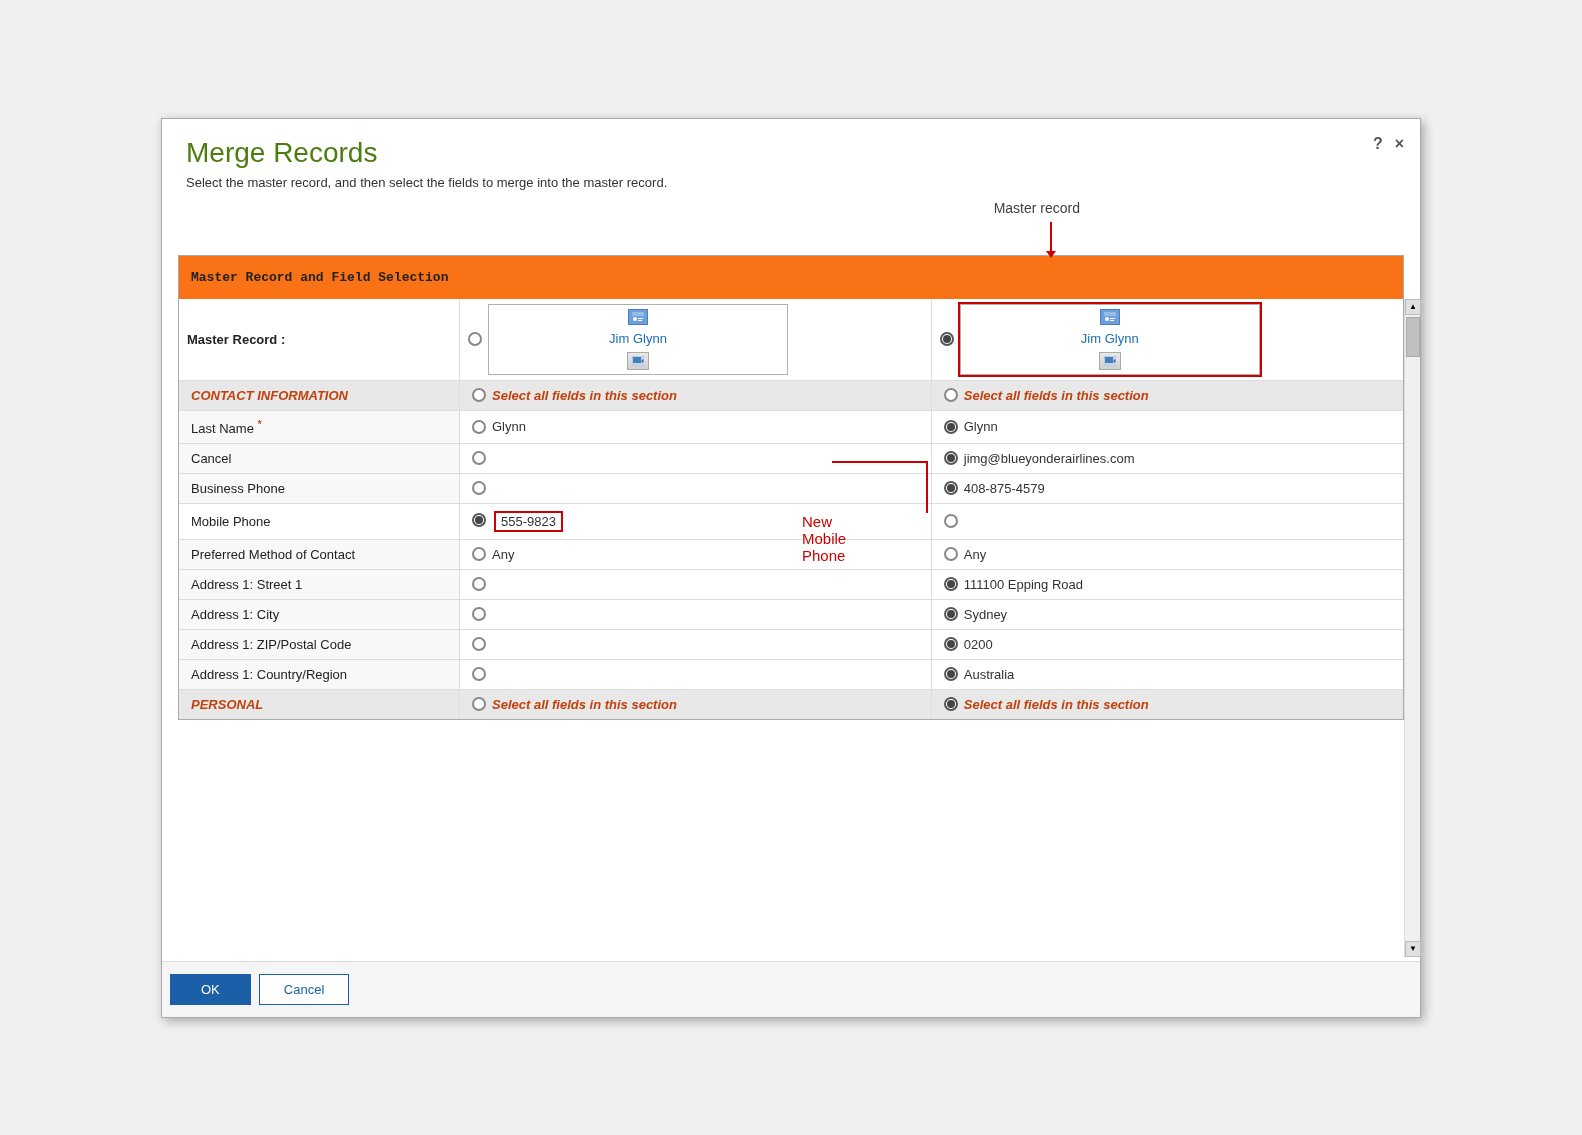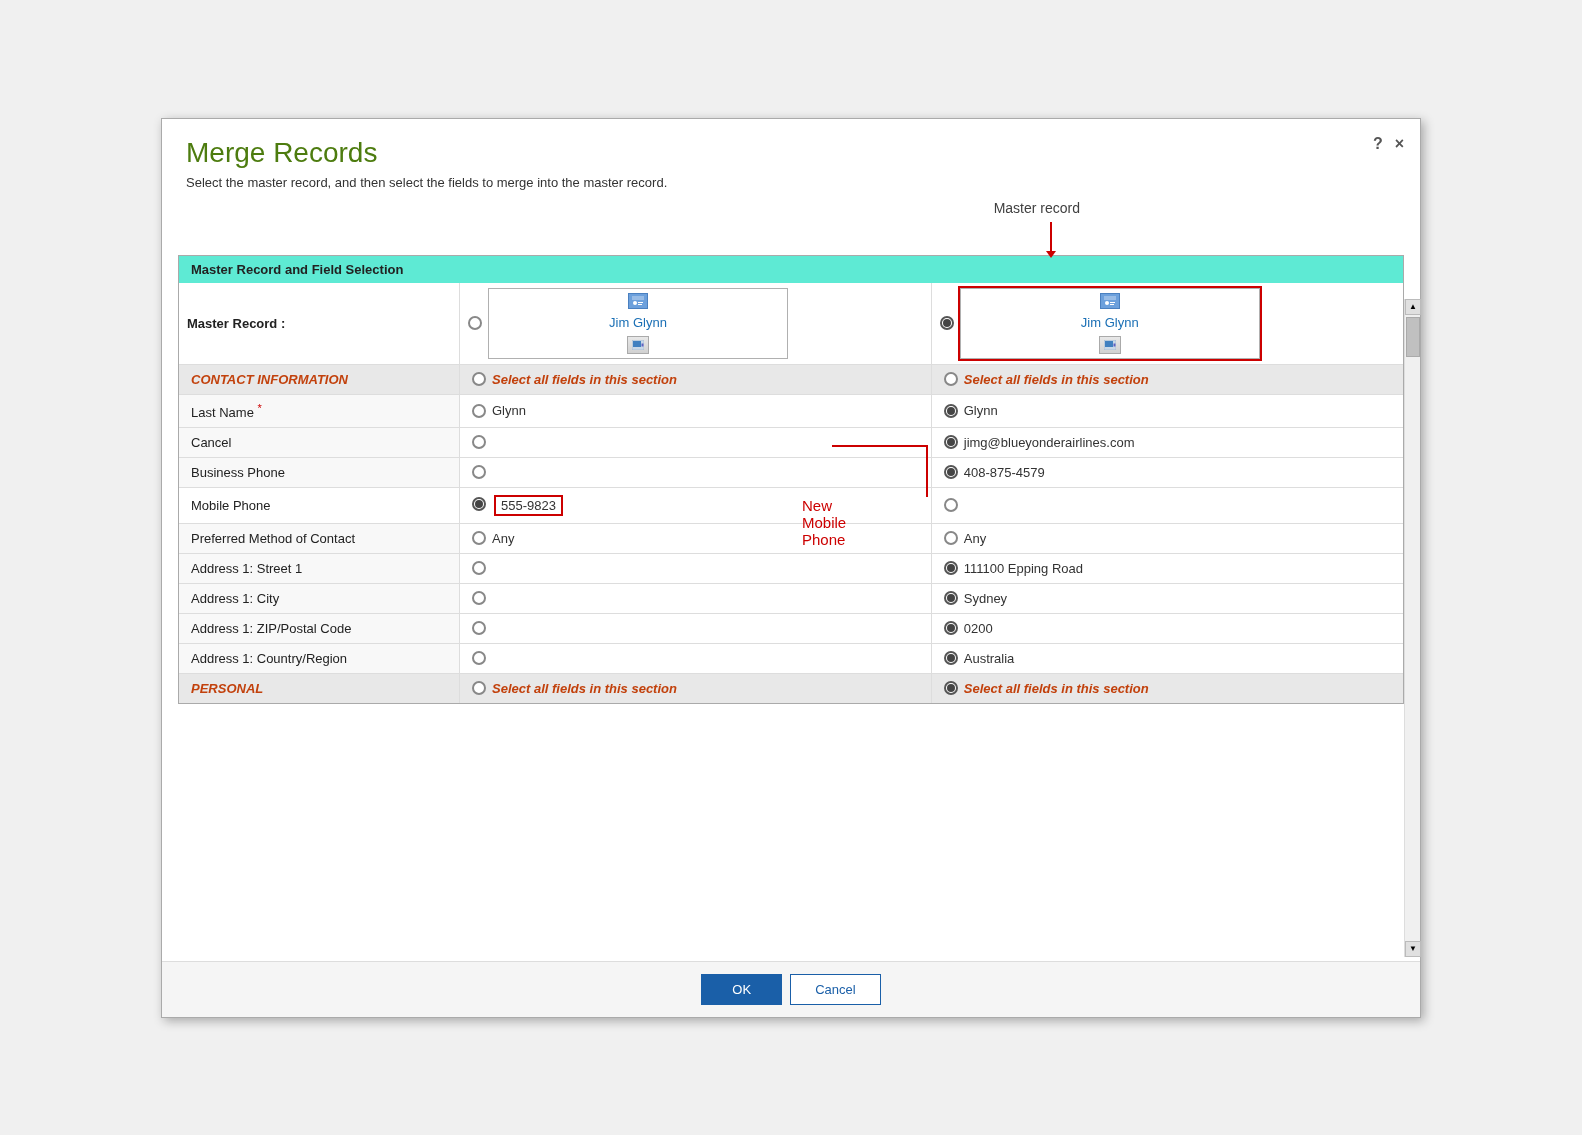--- a/index.html
+++ b/index.html
@@ -54,25 +54,26 @@
     .dialog-content {
       flex: 1;
       padding: 0 16px 16px 16px;
       overflow: hidden;
     }
     .table-container {
       border: 1px solid #aaa;
       overflow: hidden;
     }
     .table-section-header {
-      background: #5eead4;
-      padding: 6px 12px;
+      background: #f97316;
+      padding: 14px 12px;
       font-weight: bold;
       font-size: 13px;
       color: #222;
+      font-family: Liberation Mono, monospace;
     }
     .merge-table {
       width: 100%;
       border-collapse: collapse;
     }
     .merge-table tr {
       border-bottom: 1px solid #ddd;
     }
     .merge-table tr:last-child {
       border-bottom: none;
@@ -182,21 +183,21 @@
       font-size: 10px;
     }
     .required-star-blue { color: #1a6fb5; font-size: 11px; vertical-align: super; }
     .required-star-red { color: #c00; font-size: 11px; vertical-align: super; }
     .mobile-phone-highlight td {
       background: #fff;
     }
     .dialog-footer {
       padding: 12px 8px;
       display: flex;
-      justify-content: center;
+      justify-content: flex-start;
       gap: 8px;
       border-top: 1px solid #ddd;
       background: #f5f5f5;
     }
     .btn-ok {
       background: #1a5fa8;
       color: white;
       border: 1px solid #1a5fa8;
       padding: 7px 30px;
       font-size: 13px;

